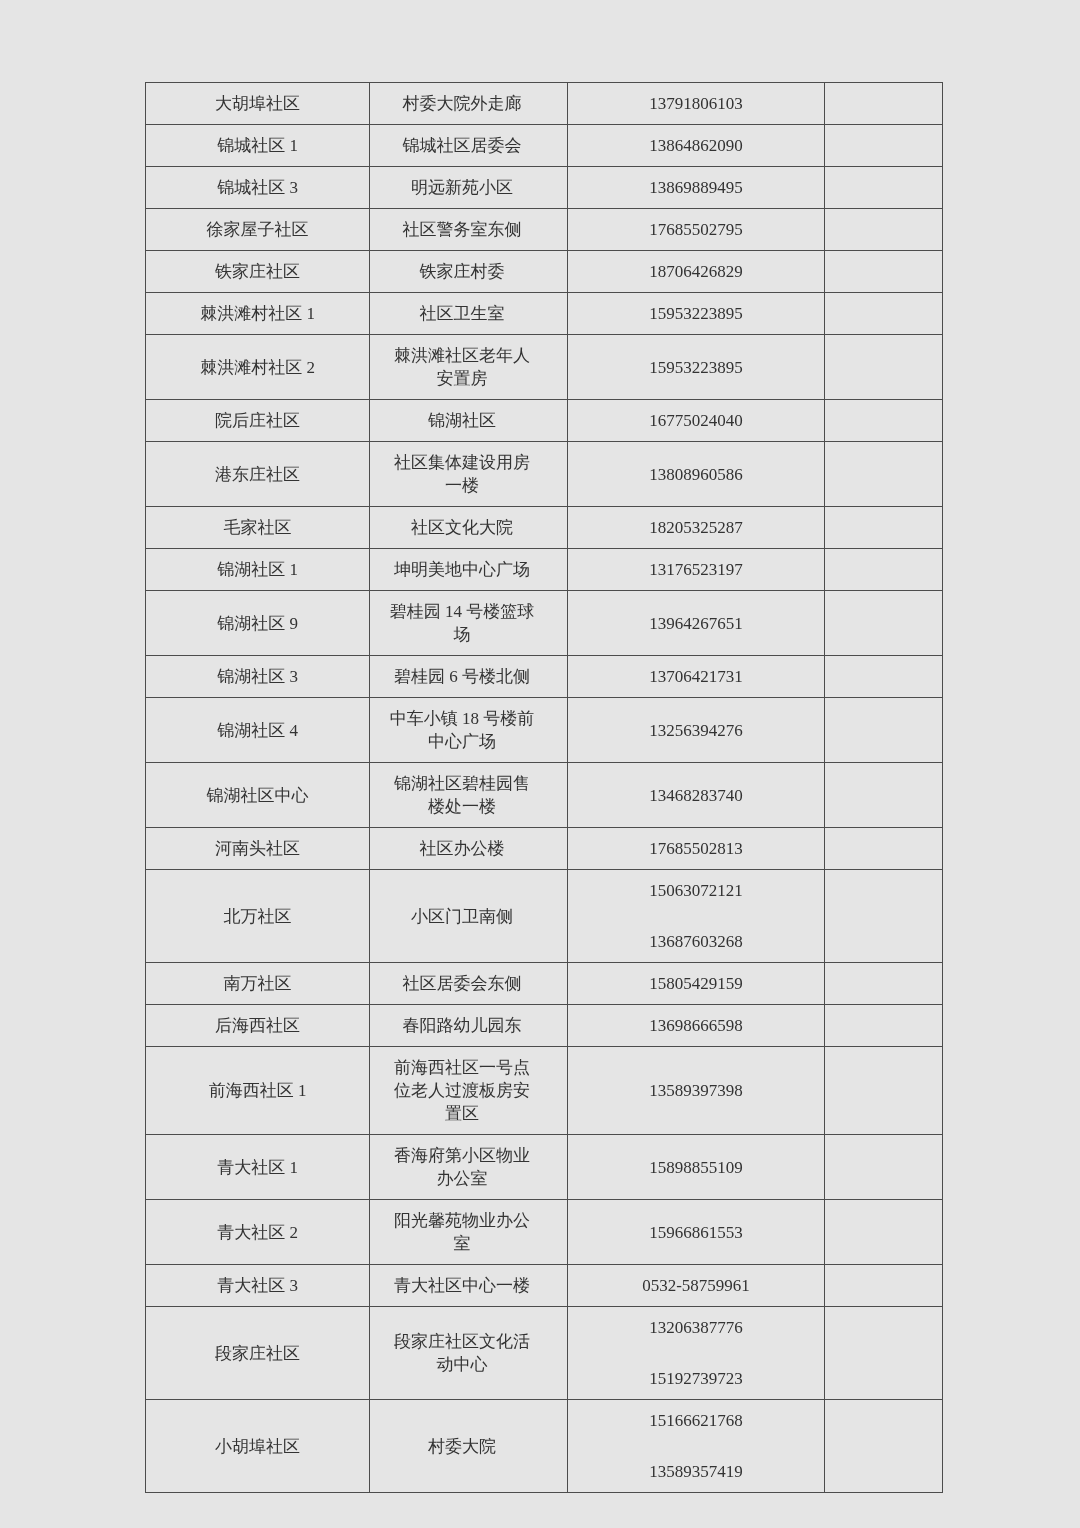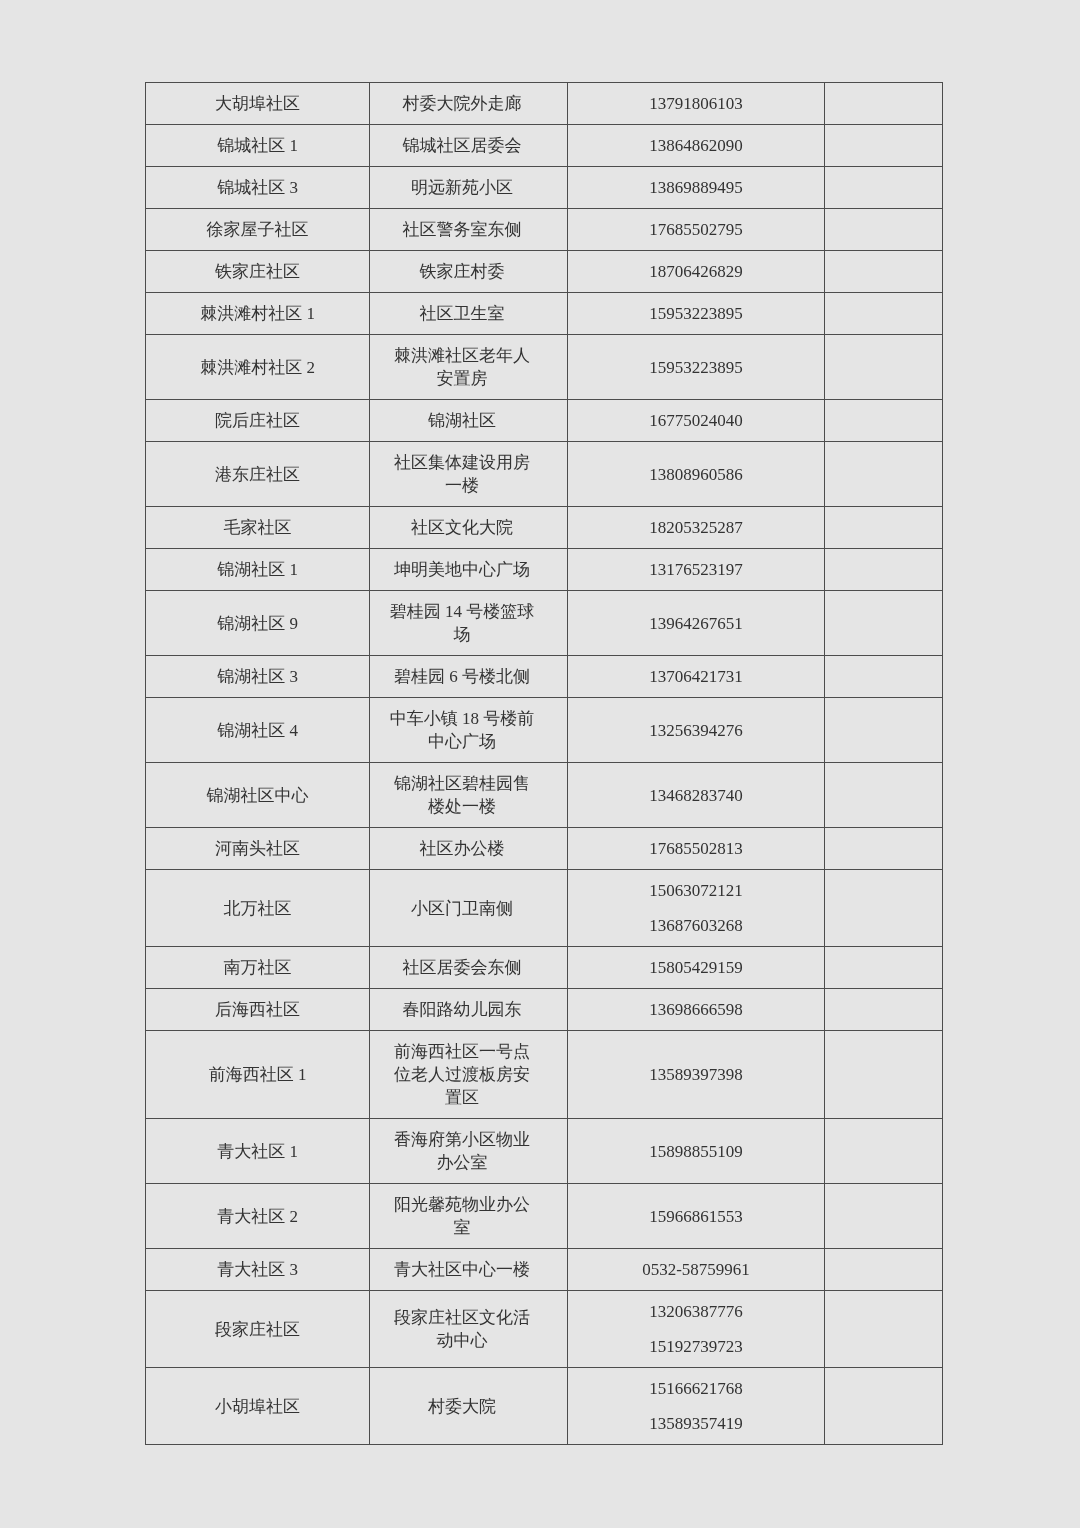--- a/index.html
+++ b/index.html
@@ -28,21 +28,21 @@
     line-height: 23px;
     color: #333333;
     padding: 9px 6px;
     word-break: break-all;
   }
   table.contact-table col.c1 { width: 224px; }
   table.contact-table col.c2 { width: 198px; }
   table.contact-table col.c3 { width: 257px; }
   table.contact-table col.c4 { width: 118px; }
   table.contact-table td.location-cell { padding-left: 19px; padding-right: 32px; }
-  .phone-number + .phone-number { margin-top: 12px; }
+  .phone-number + .phone-number { margin-top: 28px; }
 </style>
 </head>
 <body>
 
 <div class="page">
   <table class="contact-table">
     <colgroup>
       <col class="c1">
         <col class="c2">
         <col class="c3">

